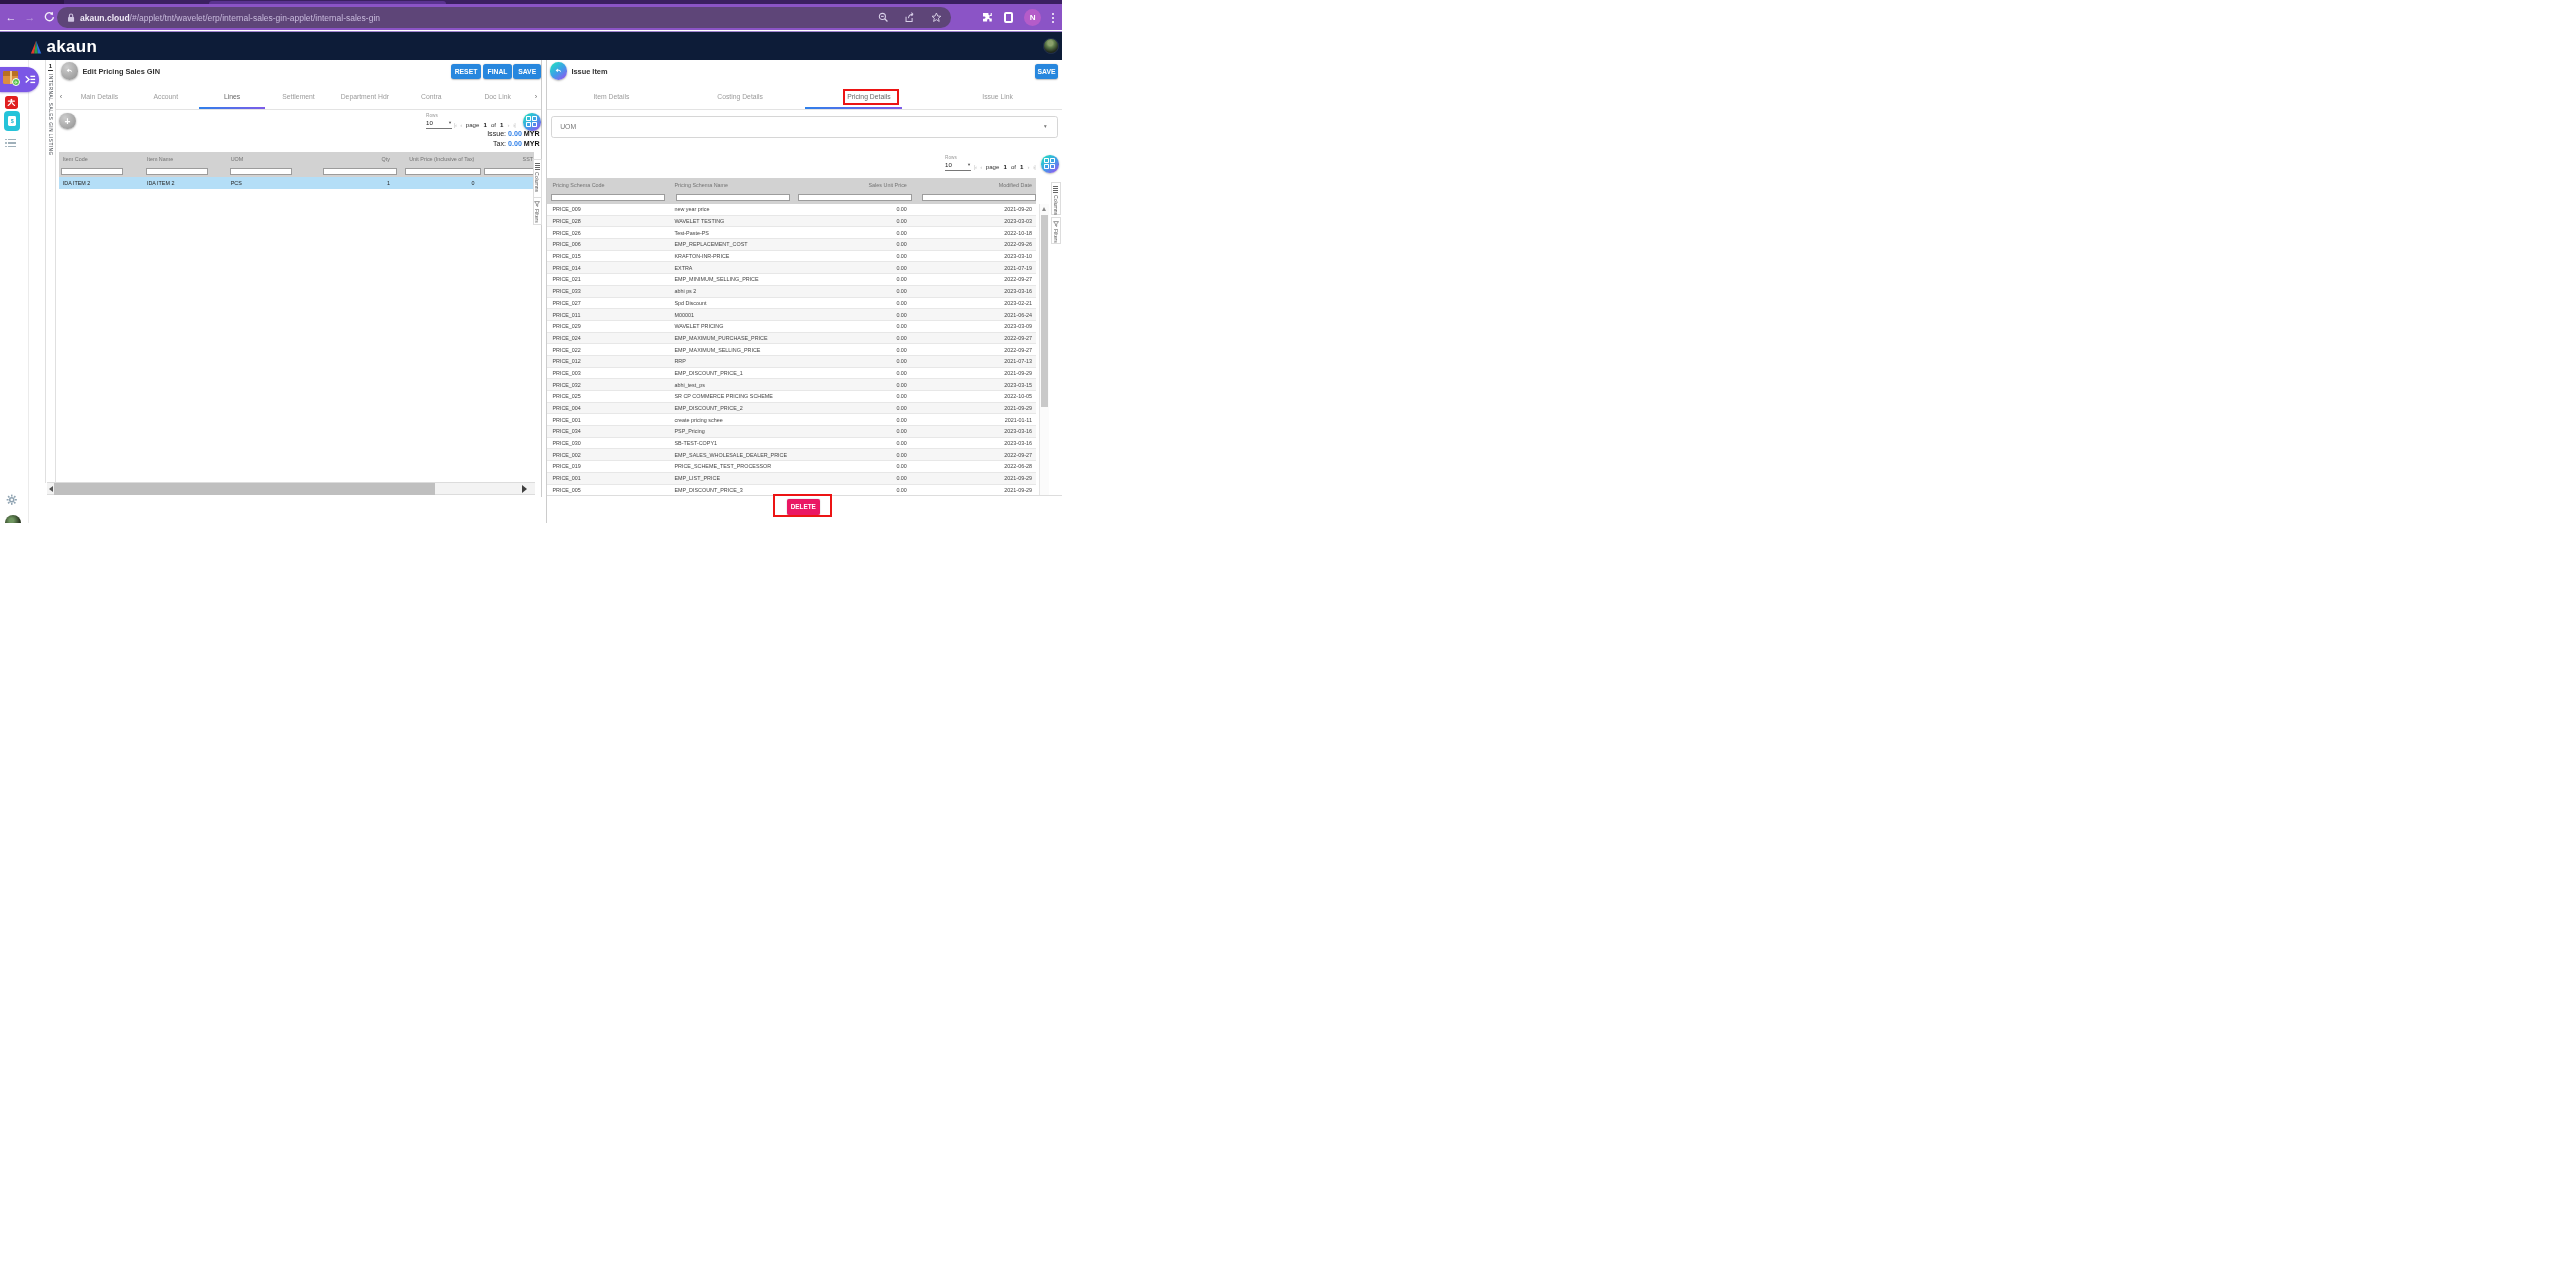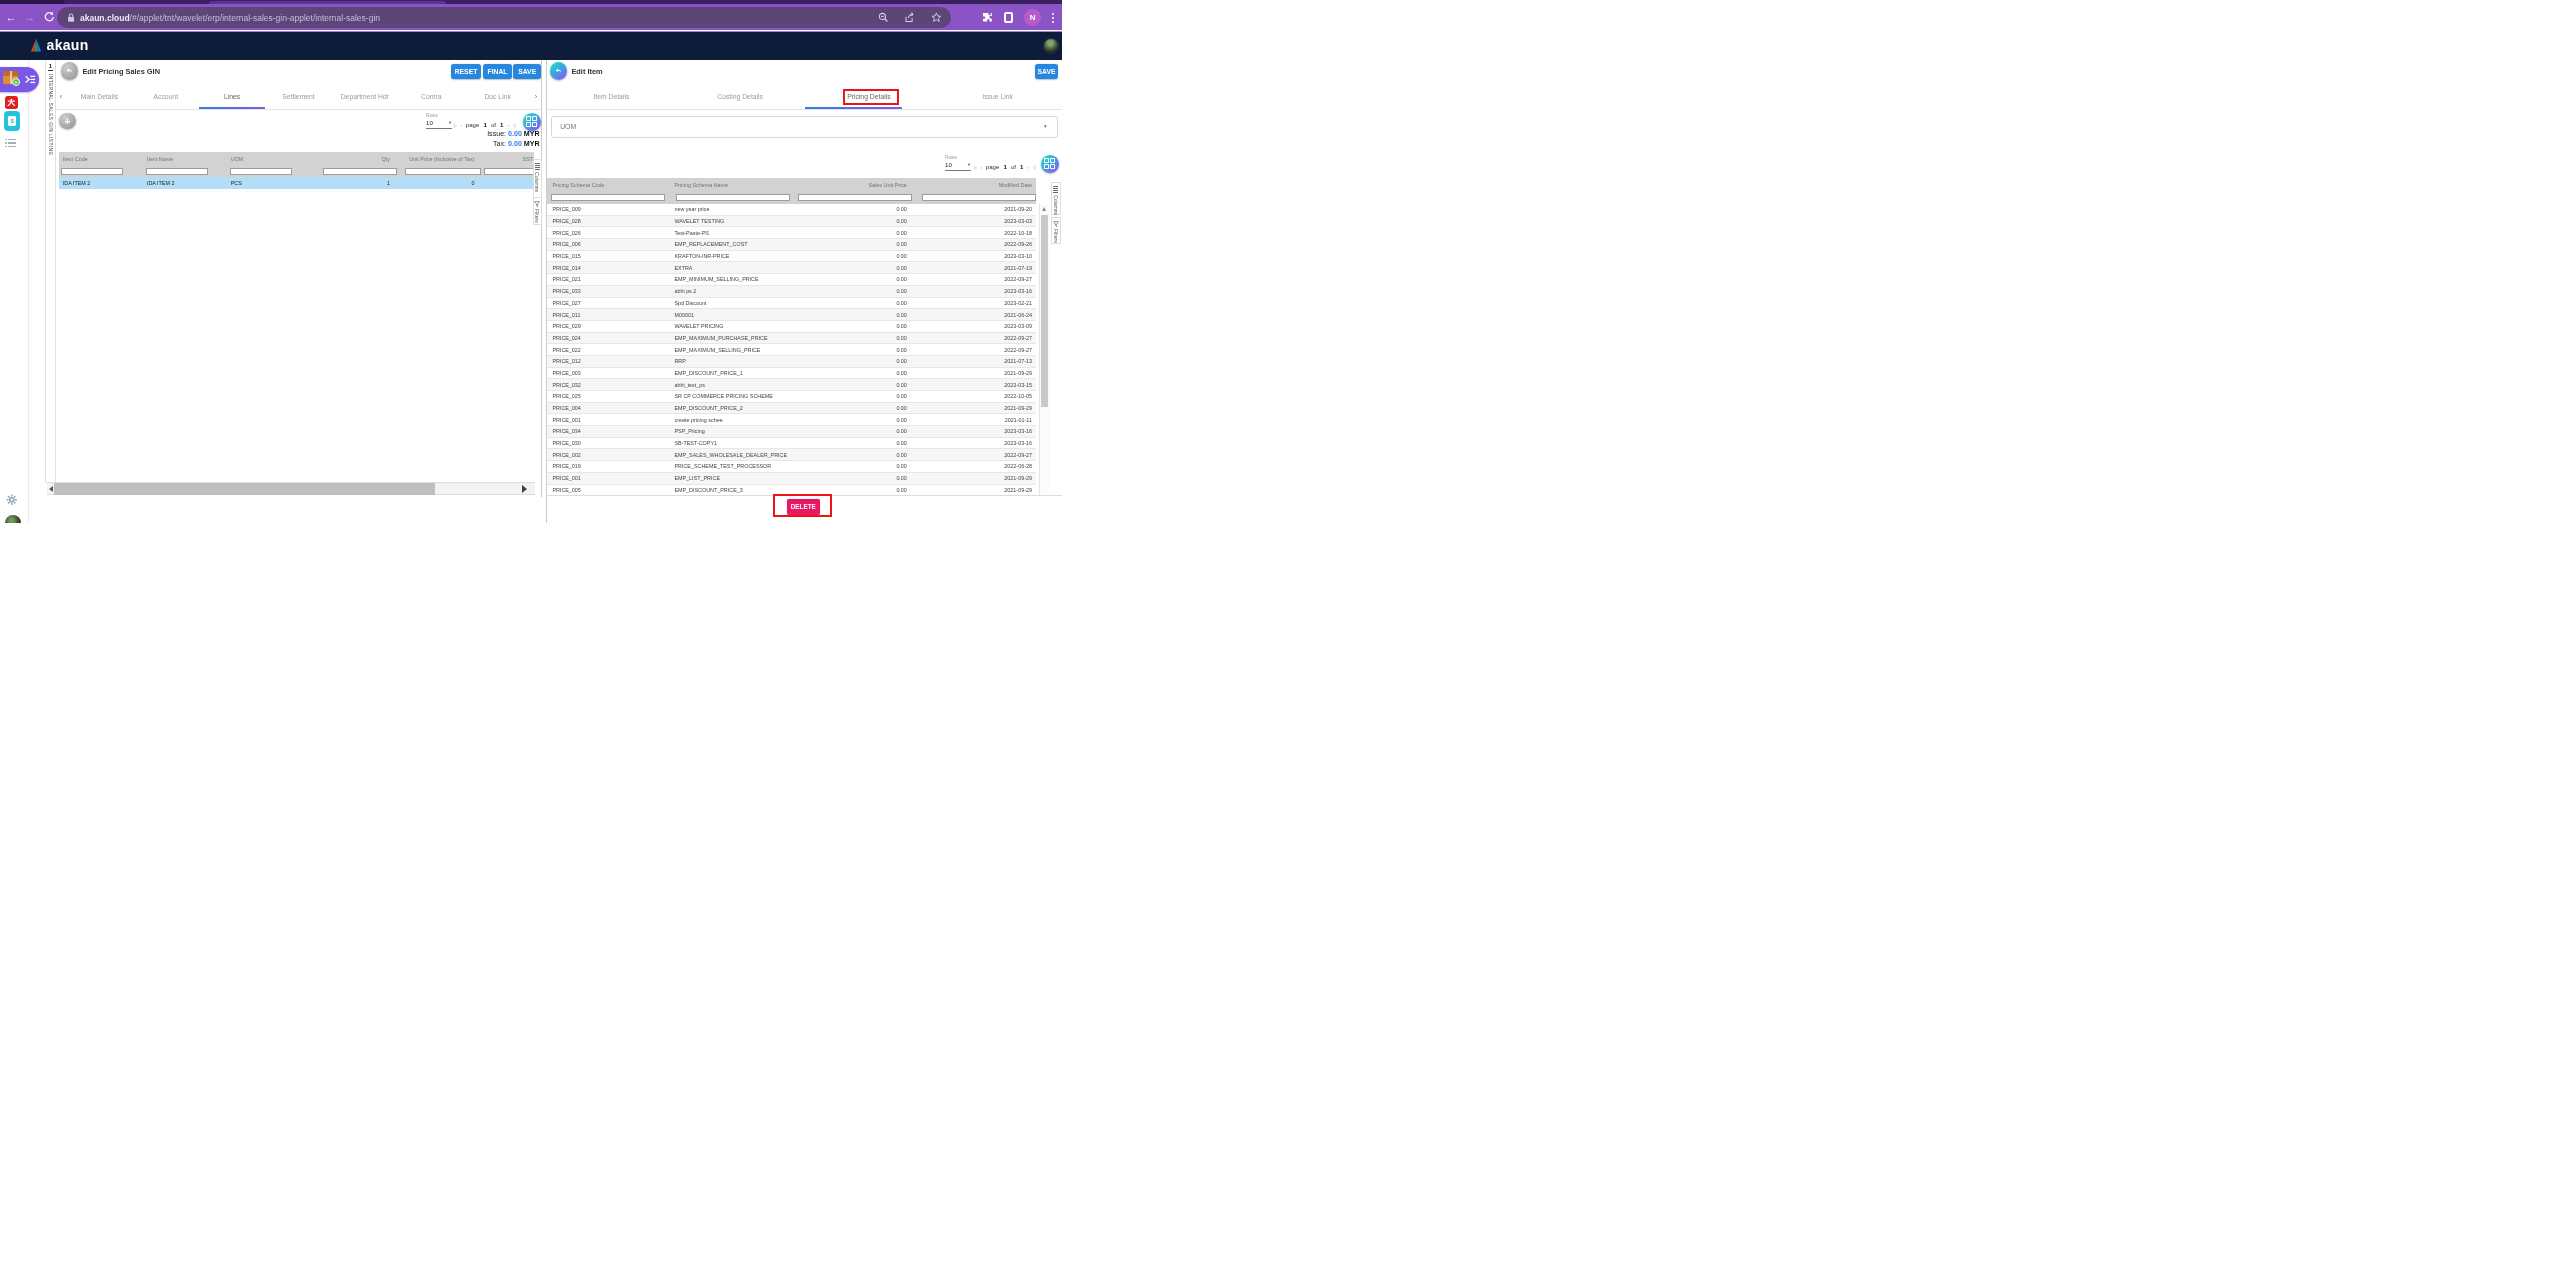--- a/index.html
+++ b/index.html
@@ -22,21 +22,21 @@
   .tbicons { position:absolute; right:5.4px; top:4.1px; height:19px; display:flex; align-items:center; gap:10.8px; }
   .navatar { width:17px; height:17px; border-radius:50%; background:#b55cc9; color:#fff; font-size:8.1px; font-weight:bold; display:flex; align-items:center; justify-content:center; }
   .dots { display:flex; flex-direction:column; gap:2px; margin-right:2.7px; }
   .dots i { width:2px; height:2px; border-radius:50%; background:#fff; }
   .sidepanel-ic { width:9.5px; height:10.8px; border:2.4px solid #fff; border-radius:2px; }
   .tb-divider { position:absolute; left:0; top:30.5px; width:1062px; height:1.4px; background:#9f84cf; }
 
   
   .appheader { position:absolute; left:0; top:32px; width:1062px; height:28px; background:#0d1c38; }
   .brand { position:absolute; left:29px; top:5.4px; display:flex; align-items:center; gap:3.4px; }
-  .brandname { color:#fff; font-size:14px; font-weight:bold; letter-spacing:0.3px; }
+  .brandname { color:#fff; font-size:17px; font-weight:bold; letter-spacing:0.3px; }
   .hdr-avatar { position:absolute; left:1043px; top:6.1px; width:15.6px; height:15.6px; border-radius:50%;
     background:radial-gradient(circle at 45% 30%, #8aa06b 0 20%, #5d7b4a 35%, #232c1e 70%, #11150e); border:0.7px solid #23304d; }
 
   
   .appsidebar { position:absolute; left:0; top:60px; width:29px; height:464px; background:#fff; border-right:0.7px solid #ebebeb; }
   .applet-pill { position:absolute; left:0; top:6.8px; width:39px; height:25px; background:#7b57e6; border-radius:0 13px 13px 0; box-shadow:0 0.7px 2px rgba(60,30,160,.4); }
   .pkg { position:absolute; left:3.4px; top:4.7px; width:15px; height:13px; background:#dd8f3f; border-radius:1.4px; }
   .pkg:before { content:""; position:absolute; left:0; top:0; width:15px; height:4.1px; background:#b96f23; border-radius:1.4px 1.4px 0 0; }
   .pkg:after { content:""; position:absolute; left:6.8px; top:0; width:1.4px; height:13px; background:#f3c98a; }
   .plane-badge { position:absolute; left:11.5px; top:10.8px; width:8.8px; height:8.8px; border-radius:50%; background:#58c24a; border:0.7px solid #fff; color:#fff; font-size:4.7px; line-height:7.4px; text-align:center; }
@@ -364,21 +364,21 @@
     <span class="hthumb"></span>
     <span class="tri-right"></span>
   </div>
 
   <div class="rpanel">
     <div class="grad-circle" style="position:absolute;left:2.7px;top:2px;width:17.6px;height:17.6px;">
       <svg width="8.8" height="8.8" viewBox="0 0 24 24">
           <path d="M10.5 7 L4.5 12 L10.5 17 V13.2 C15 13.2 17.8 14.6 19.5 17.8 C19.2 11.5 15 9.6 10.5 9.6 Z" fill="#fff"></path>
         </svg>
     </div>
-    <div class="phead-title" style="left:24.4px;top:6.8px;">Edit Item</div>
+    <div class="phead-title" style="left:24.4px;top:6.8px;">Issue Item</div>
     <button class="btn-blue" style="position:absolute;left:488px;top:4.1px;width:23px;height:15px;">SAVE</button>
 
     <div class="ptabs">
       <span class="ptab">Item Details</span>
       <span class="ptab">Costing Details</span>
       <span class="ptab active">Pricing Details</span>
       <span class="ptab">Issue Link</span>
     </div>
 
     <div class="uombox">

